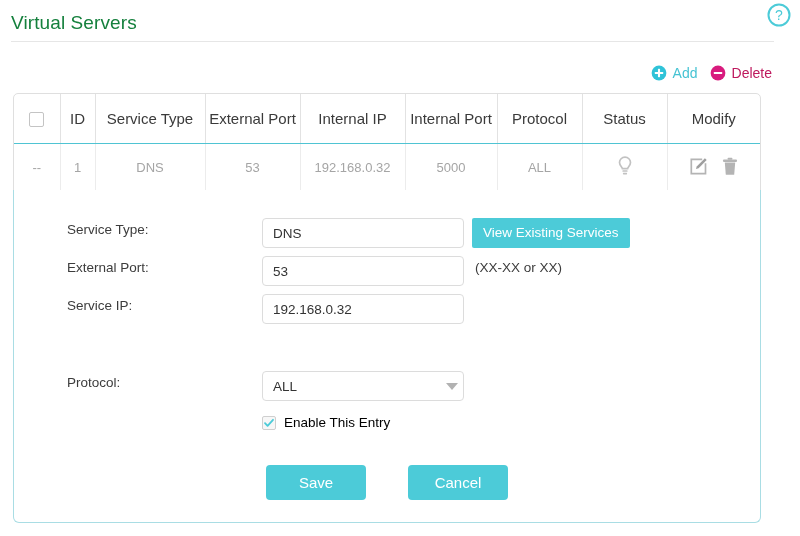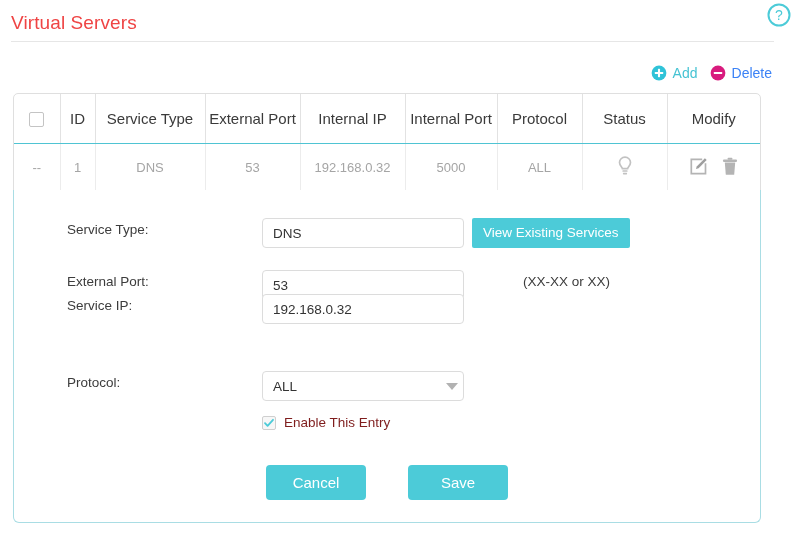--- a/index.html
+++ b/index.html
@@ -24,21 +24,21 @@
     left: 0; top: 0;
     width: 800px;
     height: 42px;
   }
   .page-title {
     position: absolute;
     left: 11px;
     top: 12px;
     font-size: 19px;
     font-weight: normal;
-    color: #ef4444;
+    color: #15803d;
     letter-spacing: .1px;
     white-space: nowrap;
   }
   .help-icon {
     position: absolute;
     right: 8px;
     top: 2px;
     width: 26px;
     height: 26px;
     cursor: pointer;
@@ -70,21 +70,21 @@
     font-size: 14px;
     line-height: 1;
     white-space: nowrap;
   }
   .action-btn .glyph {
     width: 16px;
     height: 16px;
     display: block;
   }
   .action-add .label { color: #46c3d3; }
-  .action-delete .label { color: #3b82f6; }
+  .action-delete .label { color: #be185d; }
   .vs-table-wrap {
     position: absolute;
     left: 13px;
     top: 93px;
     width: 748px;
     height: 98px;
     border: 1px solid #dfdfdf;
     border-top-left-radius: 5px;
     border-top-right-radius: 5px;
     box-sizing: border-box;
@@ -200,21 +200,20 @@
     pointer-events: none;
   }
   .hint {
     position: absolute;
     left: 461px;
     top: 50%;
     transform: translateY(-50%);
     font-size: 13.5px;
     color: #3c3c3c;
     white-space: nowrap;
-    margin-left: 48px;
   }
   .view-services-btn {
     position: absolute;
     left: 458px;
     top: 0;
     height: 30px;
     line-height: 30px;
     padding: 0 11px;
     background: #4ccbd8;
     color: #ffffff;
@@ -241,21 +240,21 @@
     height: 14px;
     box-sizing: border-box;
     border: 1px solid #cfcfcf;
     border-radius: 2px;
     background: #f7f7f7;
     position: relative;
     flex: 0 0 auto;
   }
   .enable-box svg { position: absolute; left: 1px; top: 1px; }
   .enable-label {
-    color: #7f1d1d;
+    color: #000000;
     font-size: 13.5px;
     white-space: nowrap;
   }
 
   
   .footer-btns {
     position: absolute;
     left: 0;
     top: 275px;
     width: 100%;
@@ -385,21 +384,21 @@
 </div>
 
 <div class="form-panel">
 
   <div class="form-row" style="top:28px;">
     <span class="form-label">Service Type:</span>
     <input class="form-field" type="text" value="DNS" style="">
     <button class="view-services-btn">View Existing Services</button>
   </div>
 
-  <div class="form-row" style="top:80px;">
+  <div class="form-row" style="top:66px;">
     <span class="form-label">External Port:</span>
     <input class="form-field" type="text" value="53" style="">
     <span class="hint">(XX-XX or XX)</span>
   </div>
 
   <div class="form-row" style="top:104px;">
     <span class="form-label">Service IP:</span>
     <input class="form-field" type="text" value="192.168.0.32" style="">
   </div>
 
@@ -413,17 +412,17 @@
   <div class="enable-row">
     <span class="enable-box">
       <svg width="10" height="10" viewBox="0 0 10 10" aria-hidden="true">
         <path d="M1 5.1 3.6 7.8 9 1.8" fill="none" stroke="#4ccbd8" stroke-width="1.8" stroke-linecap="round" stroke-linejoin="round"></path>
       </svg>
     </span>
     <span class="enable-label">Enable This Entry</span>
   </div>
 
   <div class="footer-btns">
+    <button class="btn-primary">Save</button>
     <button class="btn-primary">Cancel</button>
-    <button class="btn-primary">Save</button>
   </div>
 
 </div>
 
 </body></html>

